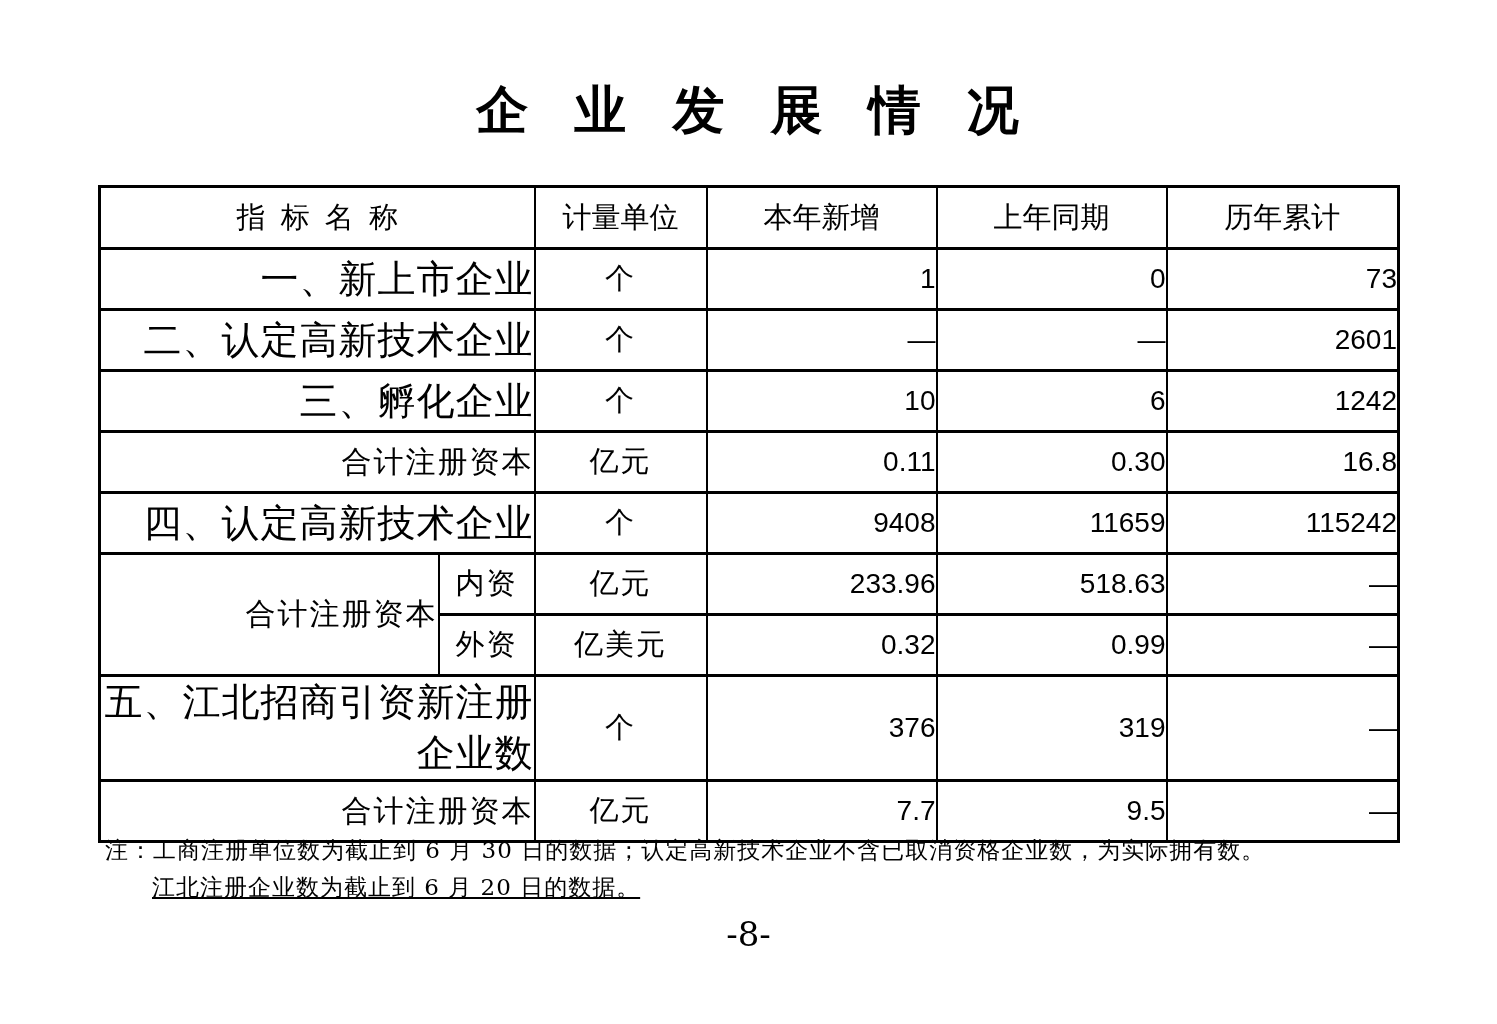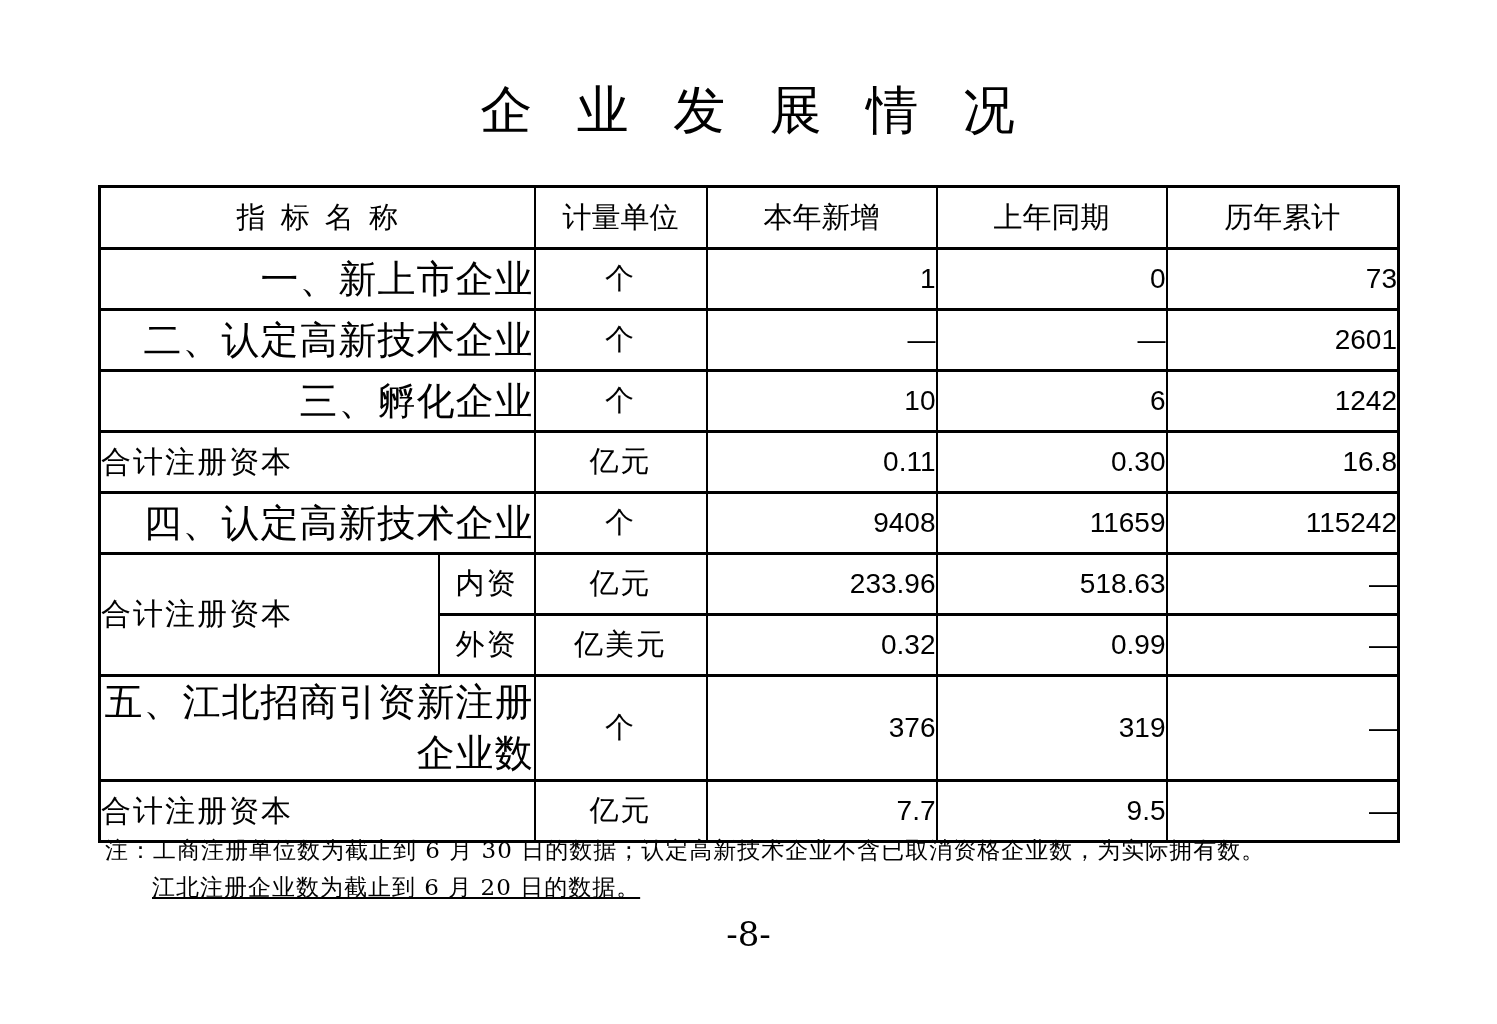--- a/index.html
+++ b/index.html
@@ -7,42 +7,42 @@
     width: 1497px; height: 1024px;
     background: #ffffff;
     font-family: "DejaVu Serif", "Liberation Serif", serif;
     color: #000000;
   }
   .page { position: relative; width: 1497px; height: 1024px; background: #fff; overflow: hidden; }
 
   .title {
     position: absolute; top: 76px; left: 0; width: 100%;
     margin: 0; text-align: center;
-    font-size: 52px; font-weight: normal; letter-spacing: 2px; word-spacing: 24px;
+    font-size: 52px; font-weight: bold; letter-spacing: 2px; word-spacing: 24px;
     font-family: "DejaVu Serif", "Liberation Serif", serif;
   }
 
   table.main {
     position: absolute; left: 98px; top: 185px;
     width: 1299px; table-layout: fixed;
     border-collapse: collapse;
     border: 3px solid #000;
   }
   table.main th, table.main td {
     border: 2px solid #000;
     border-top-width: 3px; border-bottom-width: 3px;
     padding: 0; overflow: hidden;
     vertical-align: middle;
   }
   table.main th { height: 59px; font-size: 29px; font-weight: normal; text-align: center; word-spacing: 6px; }
   table.main td { height: 58px; }
   th.h-name { word-spacing: 50px; }
 
   .c-label   { font-size: 38px; font-weight: normal; text-align: right; padding-left: 13px; letter-spacing: 1px; }
-  .c-indent  { font-size: 30px; font-weight: normal; text-align: left; padding-left: 76px; letter-spacing: 2px; }
+  .c-indent  { font-size: 30px; font-weight: normal; text-align: right; padding-left: 76px; letter-spacing: 2px; }
   .c-sub     { font-size: 29px; font-weight: normal; text-align: center; letter-spacing: 2px; margin-left: 16px; }
   .c-unit    { font-size: 29px; font-weight: normal; text-align: center; letter-spacing: 2px; }
   .c-num     {
     font-size: 28px; font-weight: normal; text-align: right; padding-right: 18px;
     font-family: "Liberation Sans", "DejaVu Sans", sans-serif;
   }
 
   .notes {
     position: absolute; left: 105px; top: 832px; width: 1200px;
     font-size: 23px; line-height: 37px; letter-spacing: 1px;

